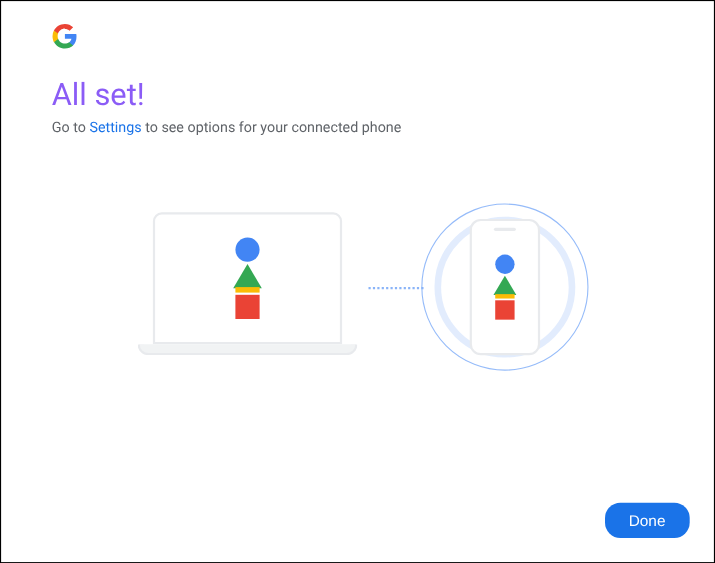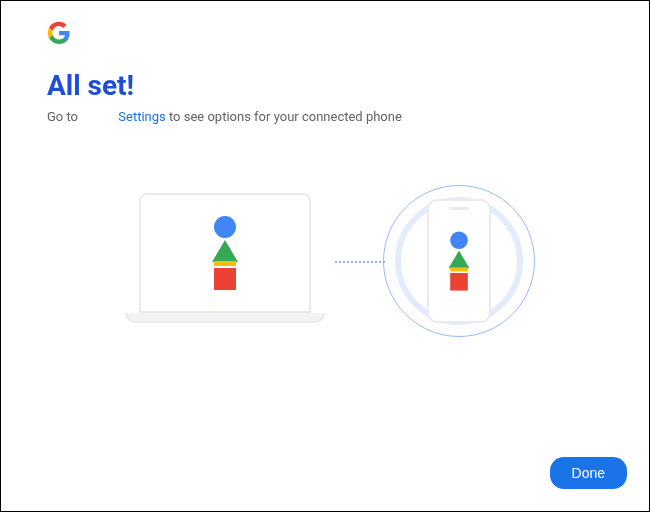--- a/index.html
+++ b/index.html
@@ -12,35 +12,34 @@
     overflow: hidden;
   }
 
   .header { position: absolute; left: 46px; top: 20px; }
   .google-logo { width: 24px; height: 24px; display: block; }
 
   .title {
     position: absolute;
     left: 46px; top: 68px;
     font-size: 28px;
-    font-weight: 700;
-    color: #1d4ed8;
+    font-weight: 400;
+    color: #8b5cf6;
     letter-spacing: 0;
   }
   .subtitle {
     position: absolute;
     left: 46px; top: 108px;
     font-size: 13px;
     color: #5f6368;
   }
   .subtitle a {
     color: #1a73e8;
     text-decoration: none;
     cursor: pointer;
-    margin-left: 37px;
   }
 
   .illustration {
     position: absolute;
     left: 50%; top: 170px;
     transform: translateX(-50%);
     width: 420px; height: 190px;
   }
 
   

